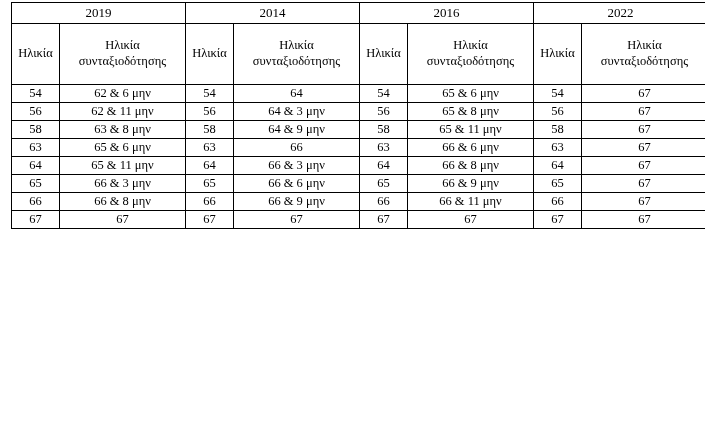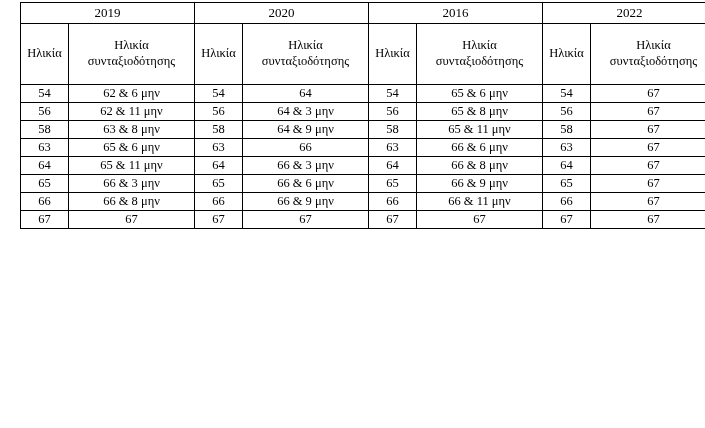--- a/index.html
+++ b/index.html
@@ -12,21 +12,21 @@
     height: 428px;
     font-family: "Liberation Serif", serif;
     color: #000000;
     overflow: hidden;
   }
   .sheet {
     width: 705px;
     height: 428px;
     position: relative;
     box-sizing: border-box;
-    padding: 2px 4px 2px 20px;
+    padding: 2px 4px 2px 11px;
   }
   table.retirement-table {
     border-collapse: collapse;
     table-layout: fixed;
     width: 697px;
     margin: 0;
   }
   table.retirement-table td,
   table.retirement-table th {
     border: 1px solid #000000;
@@ -65,21 +65,21 @@
       <col class="age-col">
         <col class="pen-col">
       <col class="age-col">
         <col class="pen-col">
       <col class="age-col">
         <col class="pen-col">
     </colgroup>
     <thead>
       <tr>
         <th class="year-head" colspan="2">2019</th>
-        <th class="year-head" colspan="2">2020</th>
+        <th class="year-head" colspan="2">2014</th>
         <th class="year-head" colspan="2">2016</th>
         <th class="year-head" colspan="2">2022</th>
       </tr>
       <tr>
         <th class="col-head">Ηλικία</th>
         <th class="col-head">Ηλικία συνταξιοδότησης</th>
         <th class="col-head">Ηλικία</th>
         <th class="col-head">Ηλικία συνταξιοδότησης</th>
         <th class="col-head">Ηλικία</th>
         <th class="col-head">Ηλικία συνταξιοδότησης</th>

